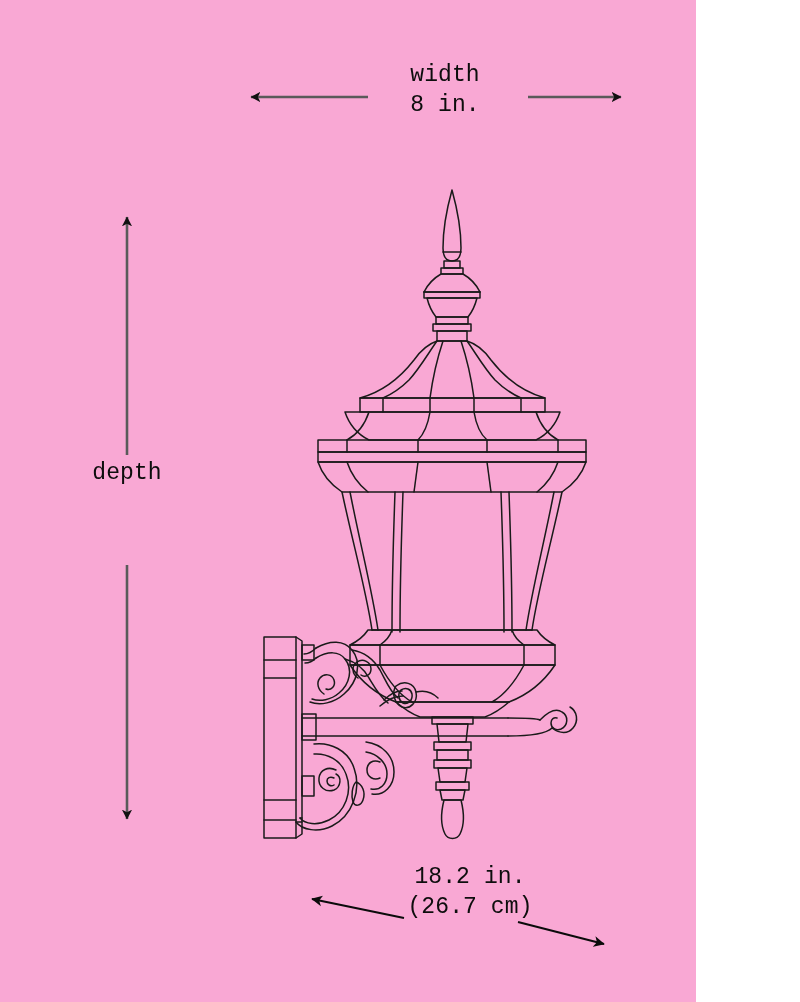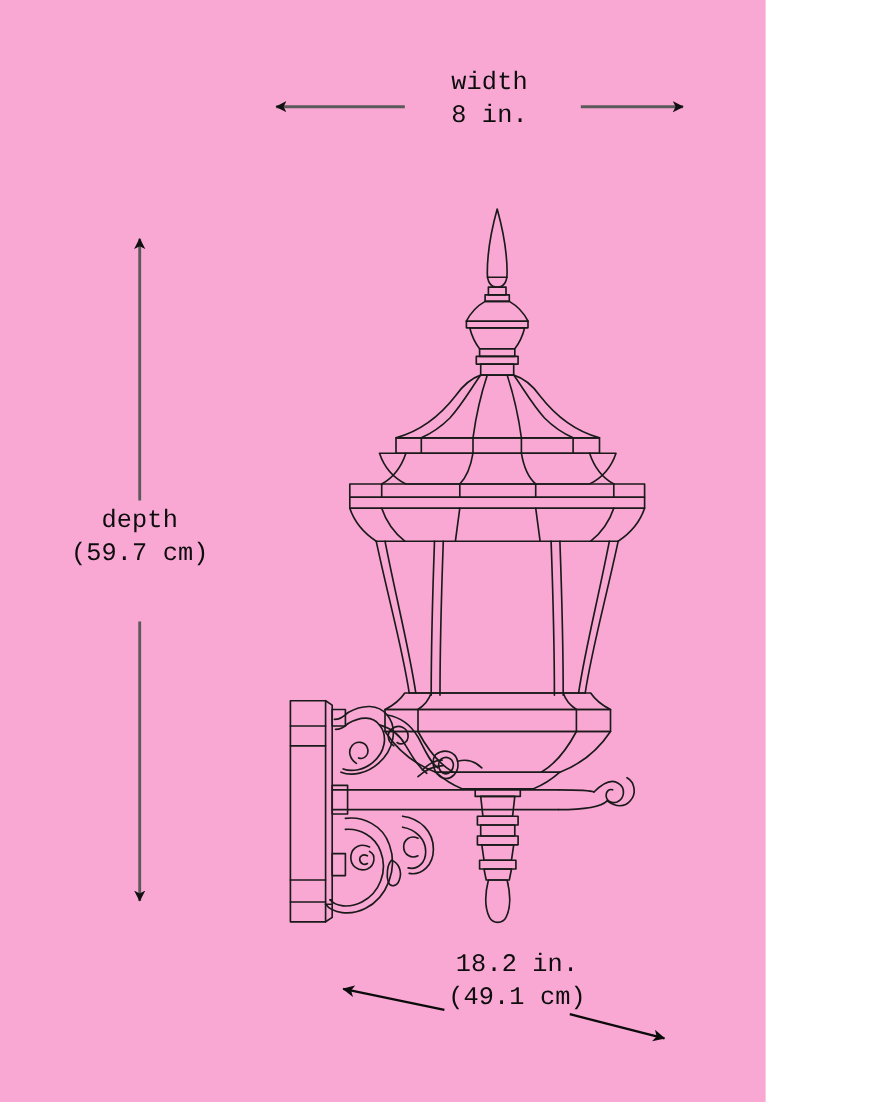--- a/index.html
+++ b/index.html
@@ -290,21 +290,20 @@
     </g>
   </svg>
 
   <div class="dim-label" id="width-label">
     <div>width</div>
     <div>8 in.</div>
   </div>
 
   <div class="dim-label" id="height-label">
     <div>depth</div>
-    <div>(59.7 cm)</div>
   </div>
 
   <div class="dim-label" id="depth-label">
     <div>18.2 in.</div>
-    <div>(49.1 cm)</div>
+    <div>(26.7 cm)</div>
   </div>
 
 </div>
 
 </body></html>

